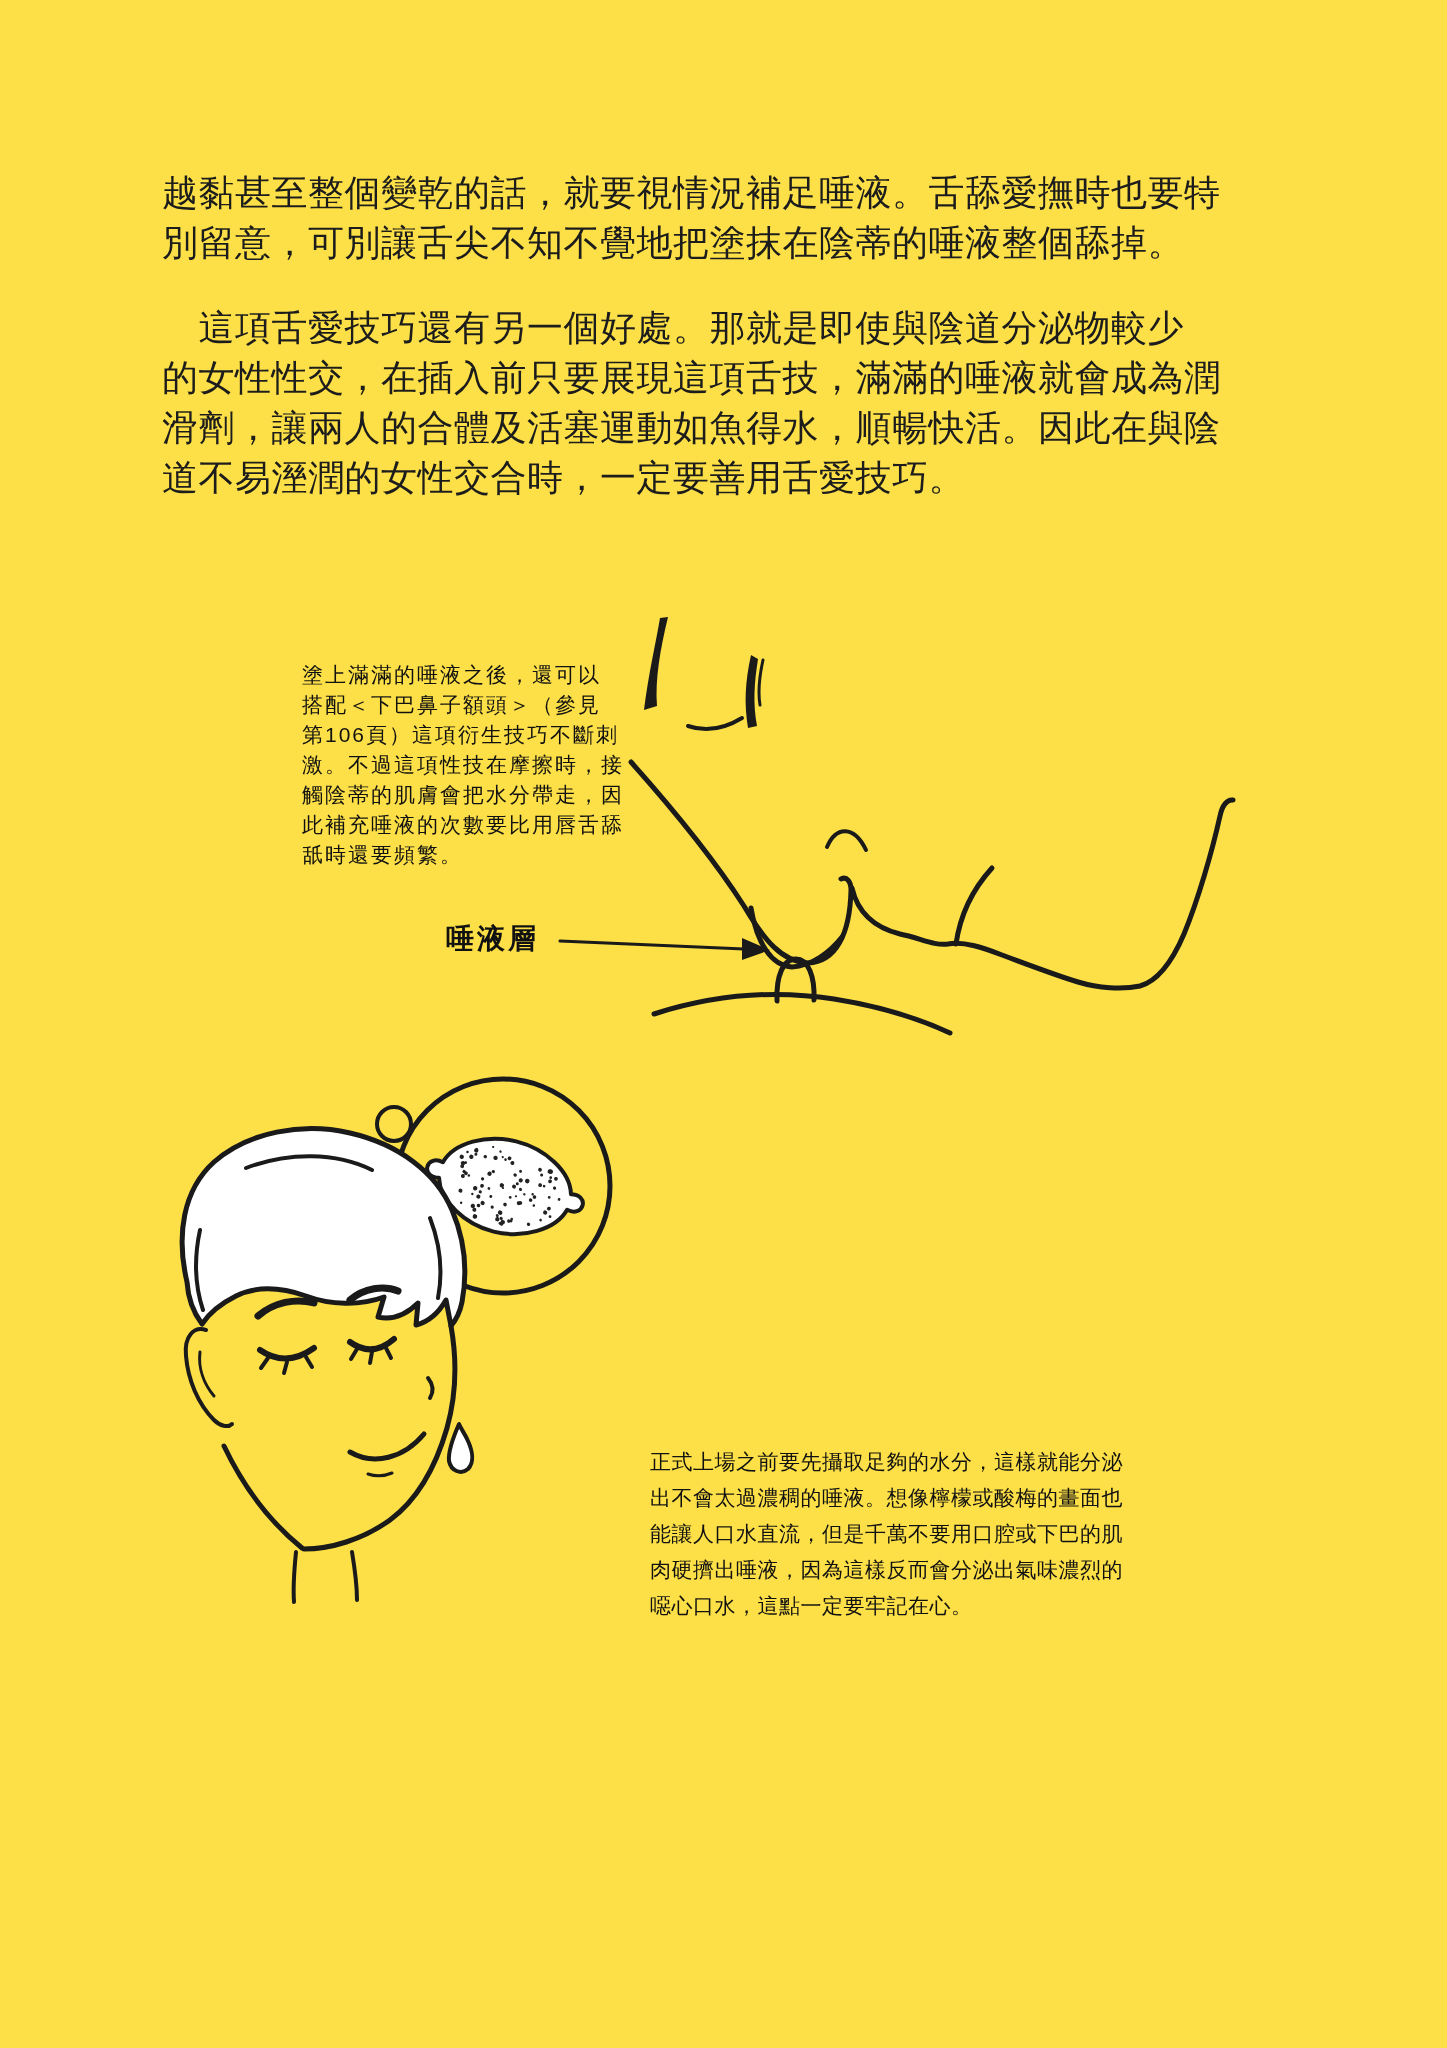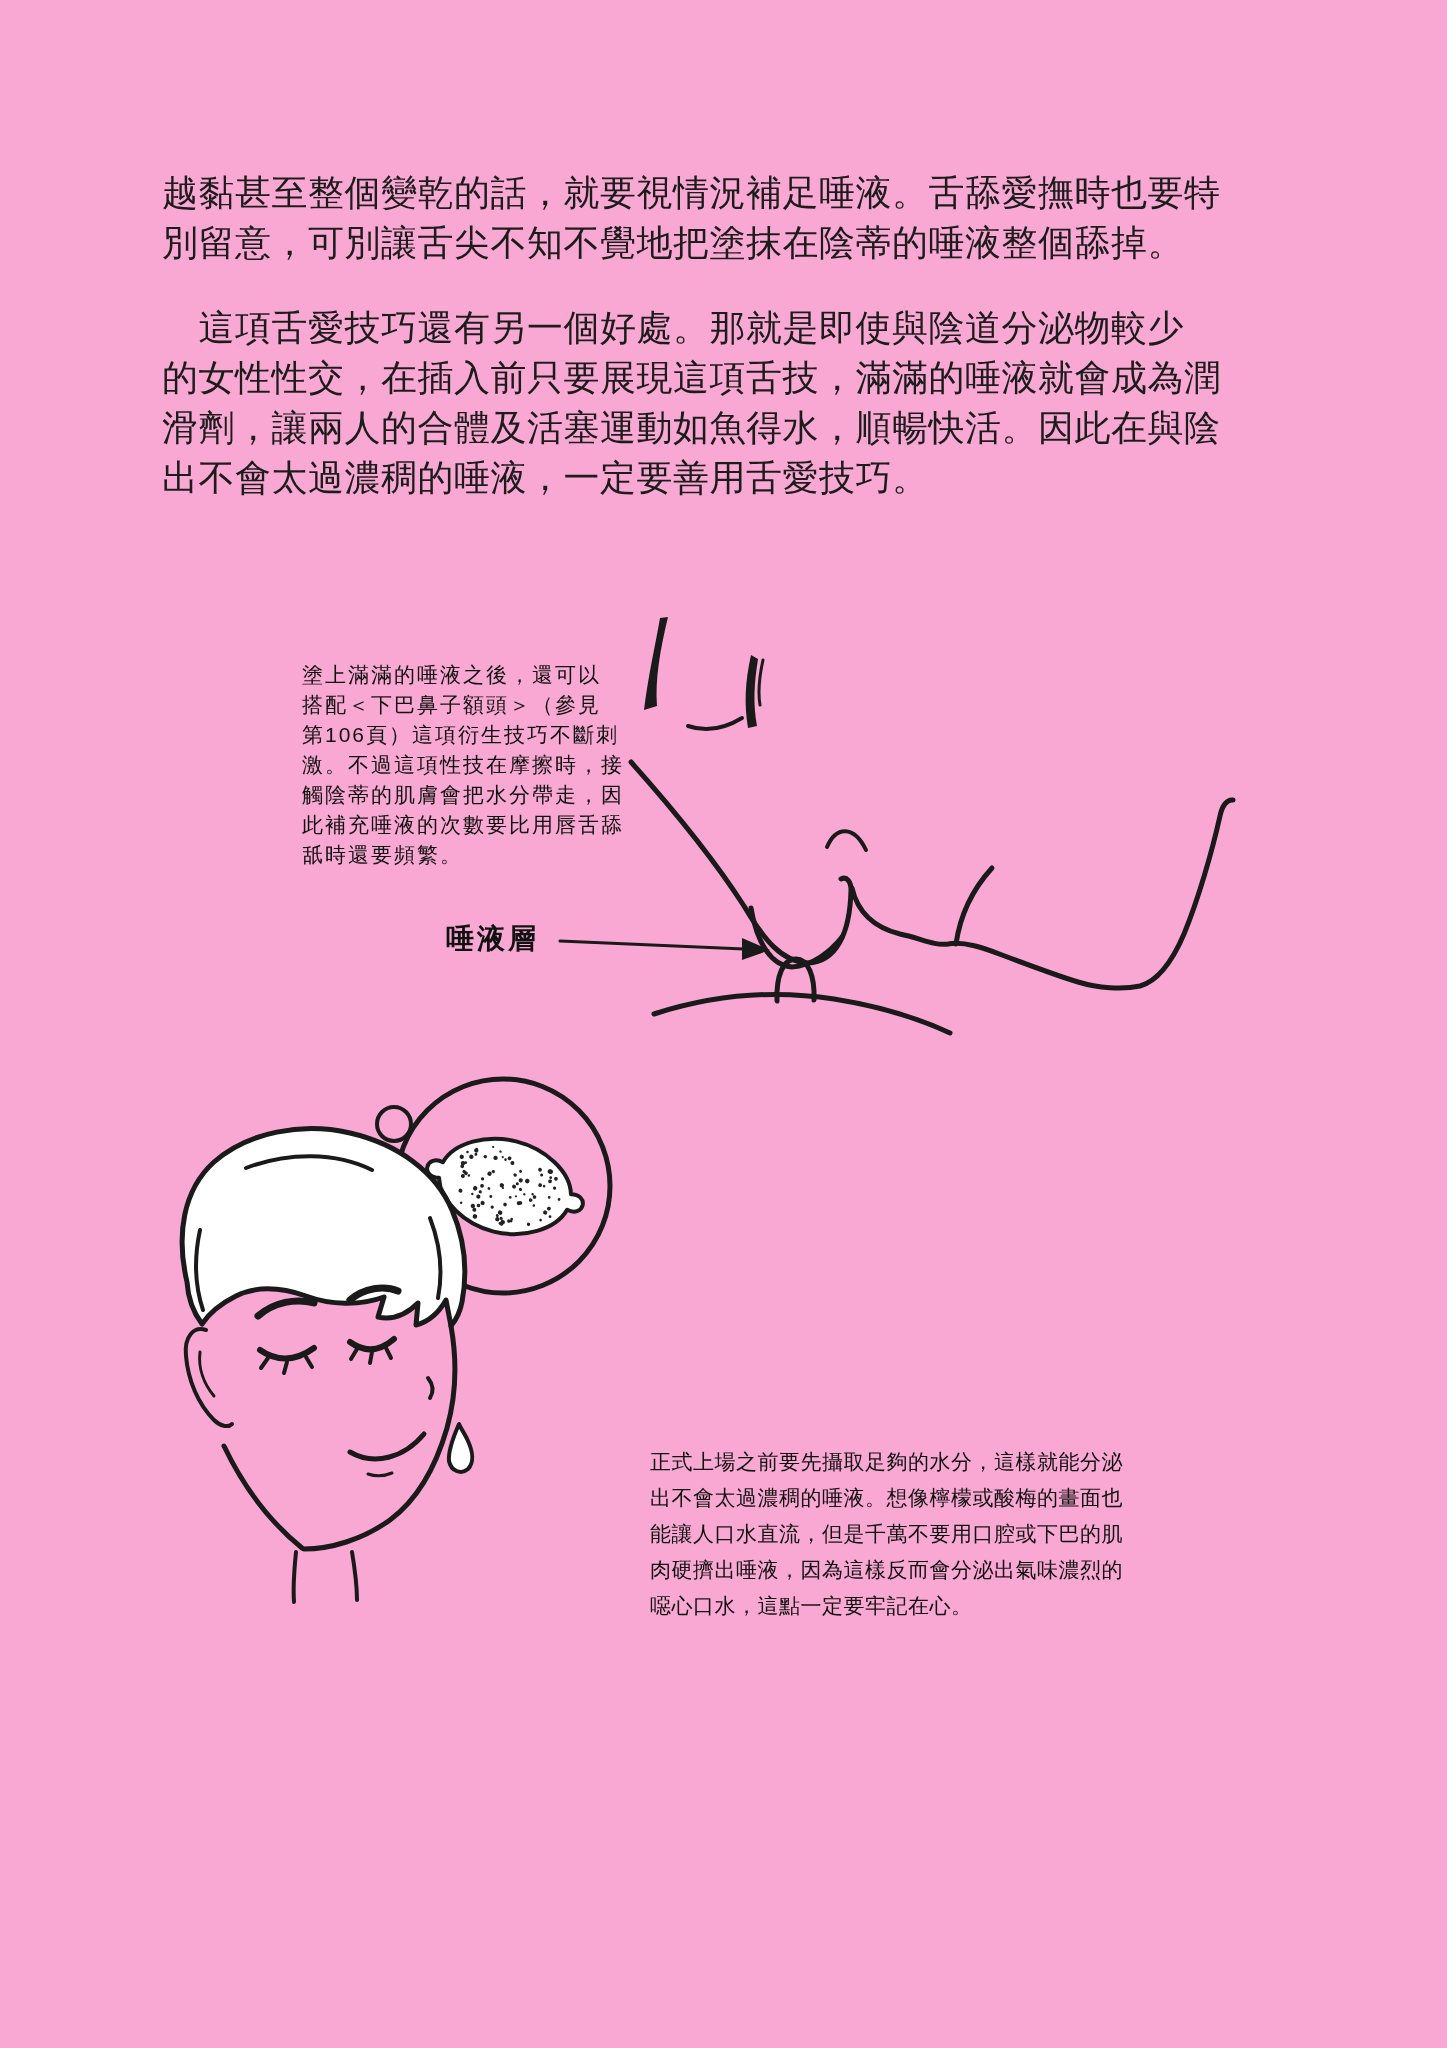--- a/index.html
+++ b/index.html
@@ -1,19 +1,19 @@
 <!DOCTYPE html>
 <html><head>
 <meta charset="utf-8">
 <style>
   html,body{margin:0;padding:0;background:#e8e8e8;}
   .page{
     position:relative;
     width:1447px;height:2048px;
-    background:#f9a8d4;
+    background:#fde047;
     font-family:"Liberation Sans","DejaVu Sans",sans-serif;
     color:#1c1c1c;
     overflow:hidden;
   }
   .bodytext{
     position:absolute;
     font-size:36px;
     line-height:50px;
     letter-spacing:0.5px;
     white-space:pre-line;
@@ -54,21 +54,21 @@
 </head>
 <body>
 
 <div class="page">
 
   <div class="bodytext" id="para1">越黏甚至整個變乾的話，就要視情況補足唾液。舌舔愛撫時也要特
 別留意，可別讓舌尖不知不覺地把塗抹在陰蒂的唾液整個舔掉。</div>
   <div class="bodytext" id="para2">　這項舌愛技巧還有另一個好處。那就是即使與陰道分泌物較少
 的女性性交，在插入前只要展現這項舌技，滿滿的唾液就會成為潤
 滑劑，讓兩人的合體及活塞運動如魚得水，順暢快活。因此在與陰
-出不會太過濃稠的唾液，一定要善用舌愛技巧。</div>
+道不易溼潤的女性交合時，一定要善用舌愛技巧。</div>
 
   <div class="figcaption" id="caption-top">塗上滿滿的唾液之後，還可以
 搭配＜下巴鼻子額頭＞（參見
 第106頁）這項衍生技巧不斷刺
 激。不過這項性技在摩擦時，接
 觸陰蒂的肌膚會把水分帶走，因
 此補充唾液的次數要比用唇舌舔
 舐時還要頻繁。</div>
 
   <div class="pointer-label">唾液層</div>

